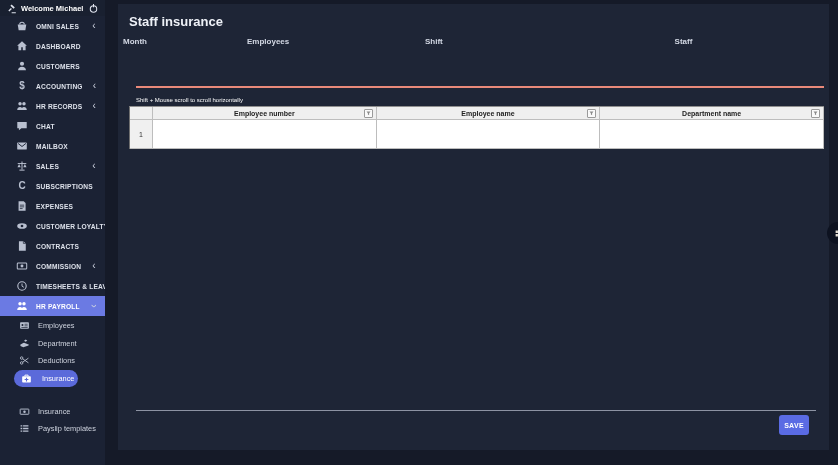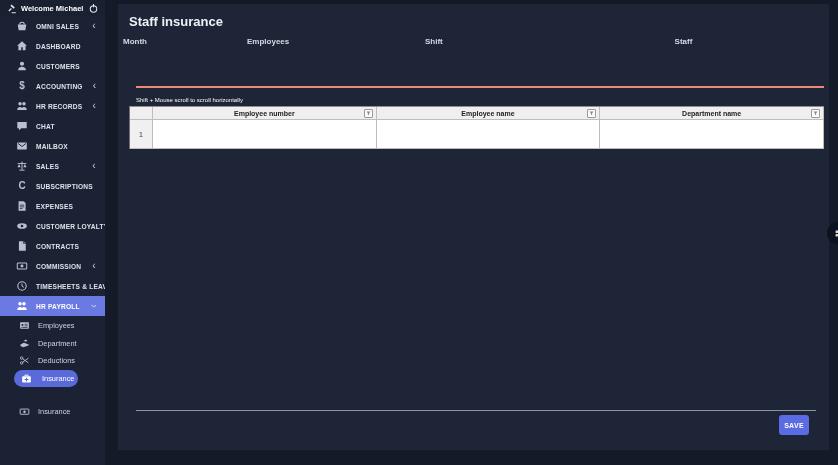--- a/index.html
+++ b/index.html
@@ -264,20 +264,28 @@
         </div>
         <div class="sb-subitem">
           <span class="ic">
             <svg viewBox="0 0 14 14" fill="none" stroke="currentColor" stroke-width="1.2">
               <rect x="1.5" y="3.9" width="11" height="6.6" rx=".6"></rect>
               <circle cx="7" cy="7.2" r="1.6" fill="currentColor" stroke="none"></circle>
             </svg>
           </span>
           <span class="sb-sublabel">Insurance</span>
         </div>
+        <div class="sb-subitem">
+          <span class="ic">
+            <svg viewBox="0 0 14 14" fill="currentColor">
+              <path d="M2 2.8h2.2v1.6H2zM5.2 2.8H12v1.6H5.2zM2 6.2h2.2v1.6H2zM5.2 6.2H12v1.6H5.2zM2 9.6h2.2v1.6H2zM5.2 9.6H12v1.6H5.2z"></path>
+            </svg>
+          </span>
+          <span class="sb-sublabel">Payslip templates</span>
+        </div>
       </div>
   </aside>
 
   <main class="panel">
     <h1 class="page-title">Staff insurance</h1>
     <div id="filters">
         <div class="field" style="left: 5px; width: 103px;">
           <div class="flabel">Month</div>
         </div>
         <div class="field" style="left: 129px; width: 163px;">

